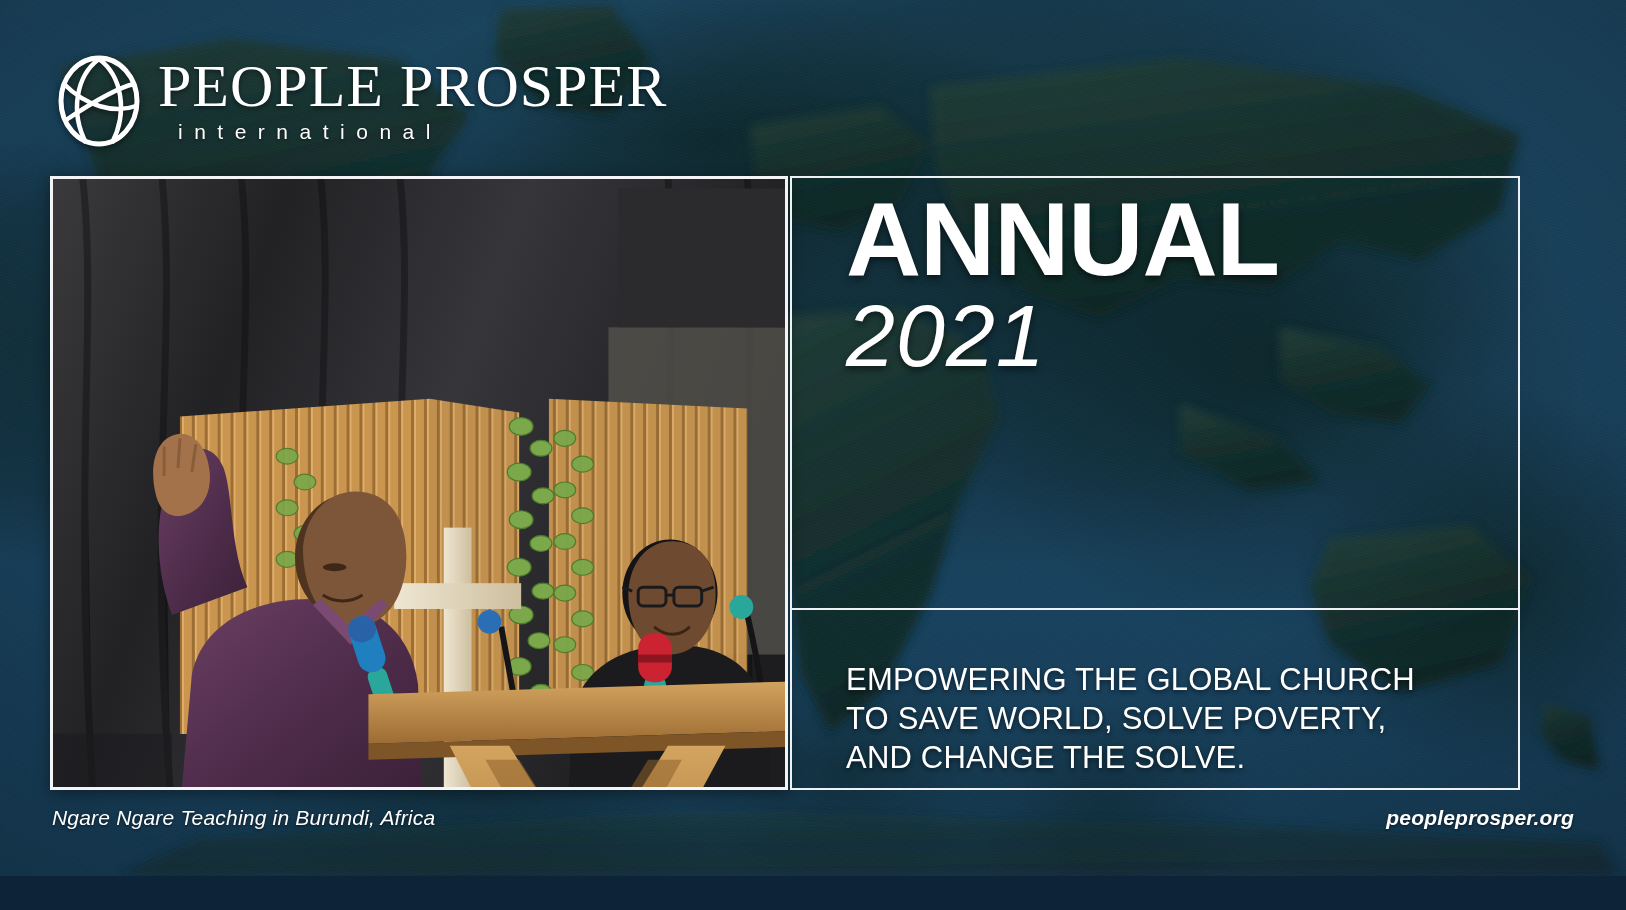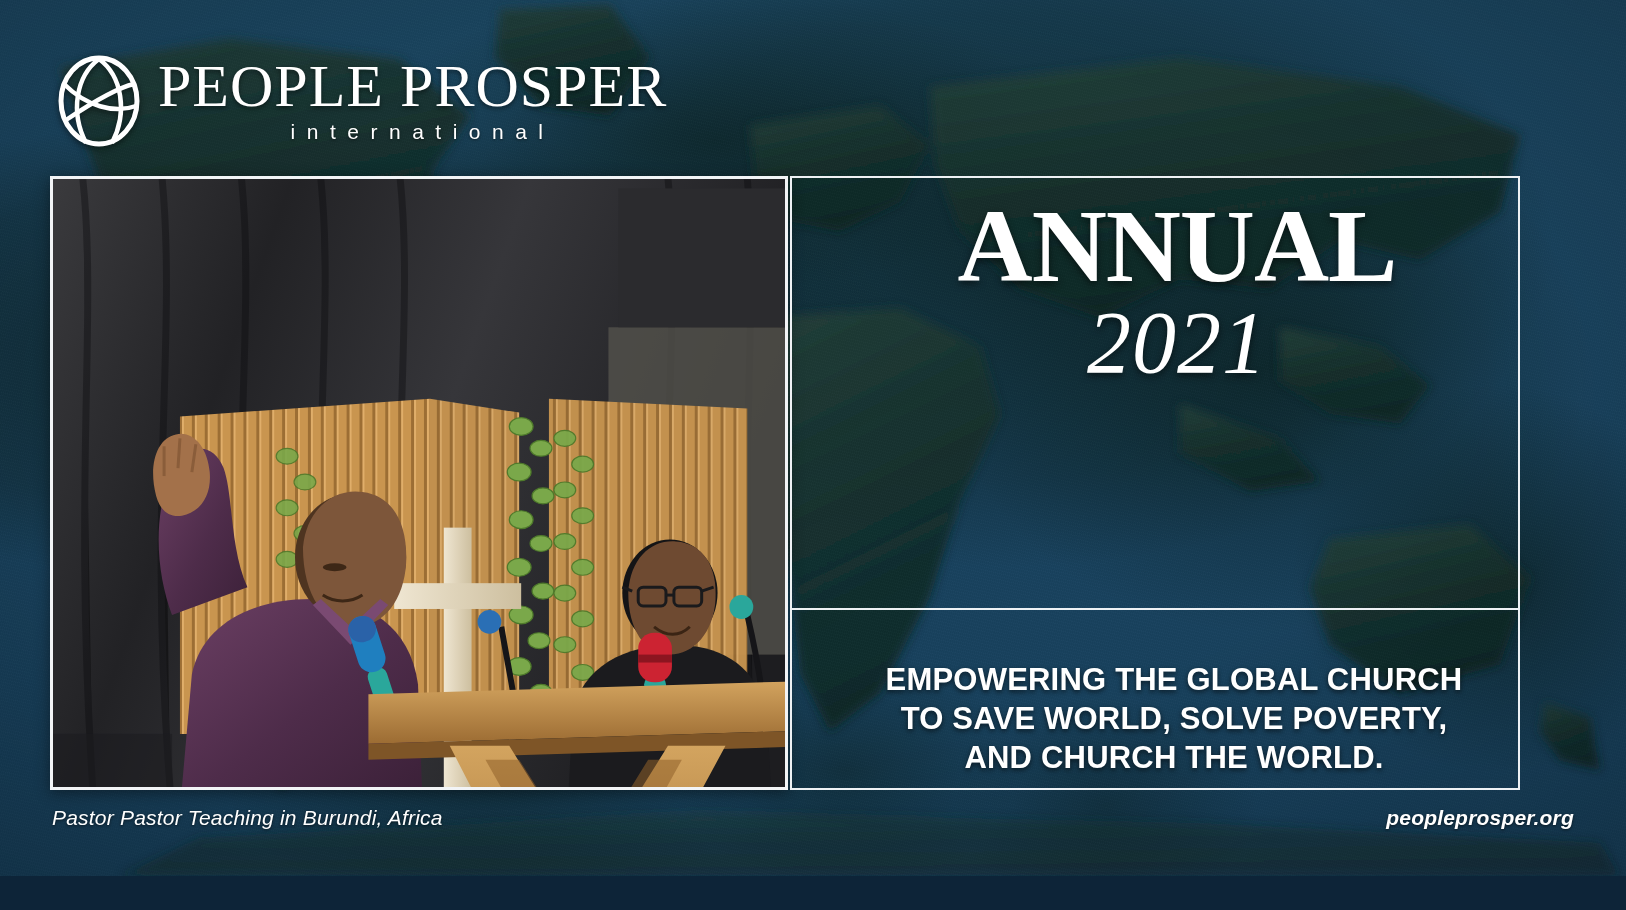--- a/index.html
+++ b/index.html
@@ -13,21 +13,20 @@
     overflow: hidden;
     font-family: "Liberation Sans", sans-serif;
   }
 
   #cover {
     position: relative;
     width: 1626px;
     height: 876px;
     overflow: hidden;
     background: #1d4ed8;
-    text-align: center;
   }
 
   
   .map-bg {
     position: absolute;
     inset: 0;
     background:
       radial-gradient(ellipse 50% 34% at 17% 40%, rgba(9,26,22,0.60) 0%, rgba(9,26,22,0.30) 55%, rgba(9,26,22,0) 78%),
       radial-gradient(ellipse 30% 24% at 44% 16%, rgba(10,28,24,0.55) 0%, rgba(10,28,24,0) 72%),
       radial-gradient(ellipse 42% 46% at 62% 28%, rgba(8,26,21,0.62) 0%, rgba(8,26,21,0.25) 58%, rgba(8,26,21,0) 80%),
@@ -140,23 +139,22 @@
     box-sizing: border-box;
   }
   .panel-bottom {
     flex: 1;
     position: relative;
   }
 
   .title-stack {
     position: absolute;
     left: 54px;
-    top: 20px;
+    top: 13px;
     right: 10px;
-    font-family: Liberation Serif, serif;
   }
   .title-main {
     color: #ffffff;
     font-size: 104px;
     font-weight: bold;
     line-height: 0.93;
     letter-spacing: -1px;
     text-shadow: 0 3px 7px rgba(0,0,0,0.55);
     white-space: nowrap;
   }
@@ -172,21 +170,21 @@
     white-space: nowrap;
   }
 
   .tagline {
     position: absolute;
     left: 54px;
     top: 50px;
     right: 16px;
     color: #ffffff;
     font-size: 31px;
-    font-weight: bold;
+    font-weight: normal;
     line-height: 1.26;
     letter-spacing: 0.2px;
     text-shadow: 0 2px 5px rgba(0,0,0,0.6);
   }
   .tagline div { white-space: nowrap; }
 
   .site-url {
     position: absolute;
     right: 52px;
     top: 806px;
@@ -419,33 +417,33 @@
         </g>
 
         <rect x="0" y="700" width="738" height="90" fill="#1a1a1d" opacity="0.75"></rect>
         <rect x="0" y="560" width="120" height="230" fill="#1b1b1f" opacity="0.55"></rect>
         <rect x="660" y="620" width="78" height="170" fill="#2b2b2f" opacity="0.6"></rect>
         <rect x="60" y="738" width="22" height="16" fill="#e8e8e8" transform="rotate(-14 70 746)"></rect>
       </svg>
     </div>
   </div>
 
-  <div class="caption">Pastor Pastor Teaching in Burundi, Africa</div>
+  <div class="caption">Ngare Ngare Teaching in Burundi, Africa</div>
 
   <div class="report-panel">
     <div class="panel-top">
       <div class="title-stack">
         <div class="title-main">ANNUAL</div>
         <div class="title-year">2021</div>
       </div>
     </div>
     <div class="panel-bottom">
       <div class="tagline">
         <div>EMPOWERING THE GLOBAL CHURCH</div>
         <div>TO SAVE WORLD, SOLVE POVERTY,</div>
-        <div>AND CHURCH THE WORLD.</div>
+        <div>AND CHANGE THE SOLVE.</div>
       </div>
     </div>
   </div>
 
   <div class="site-url">peopleprosper.org</div>
 
 </div>
 
 </body></html>

